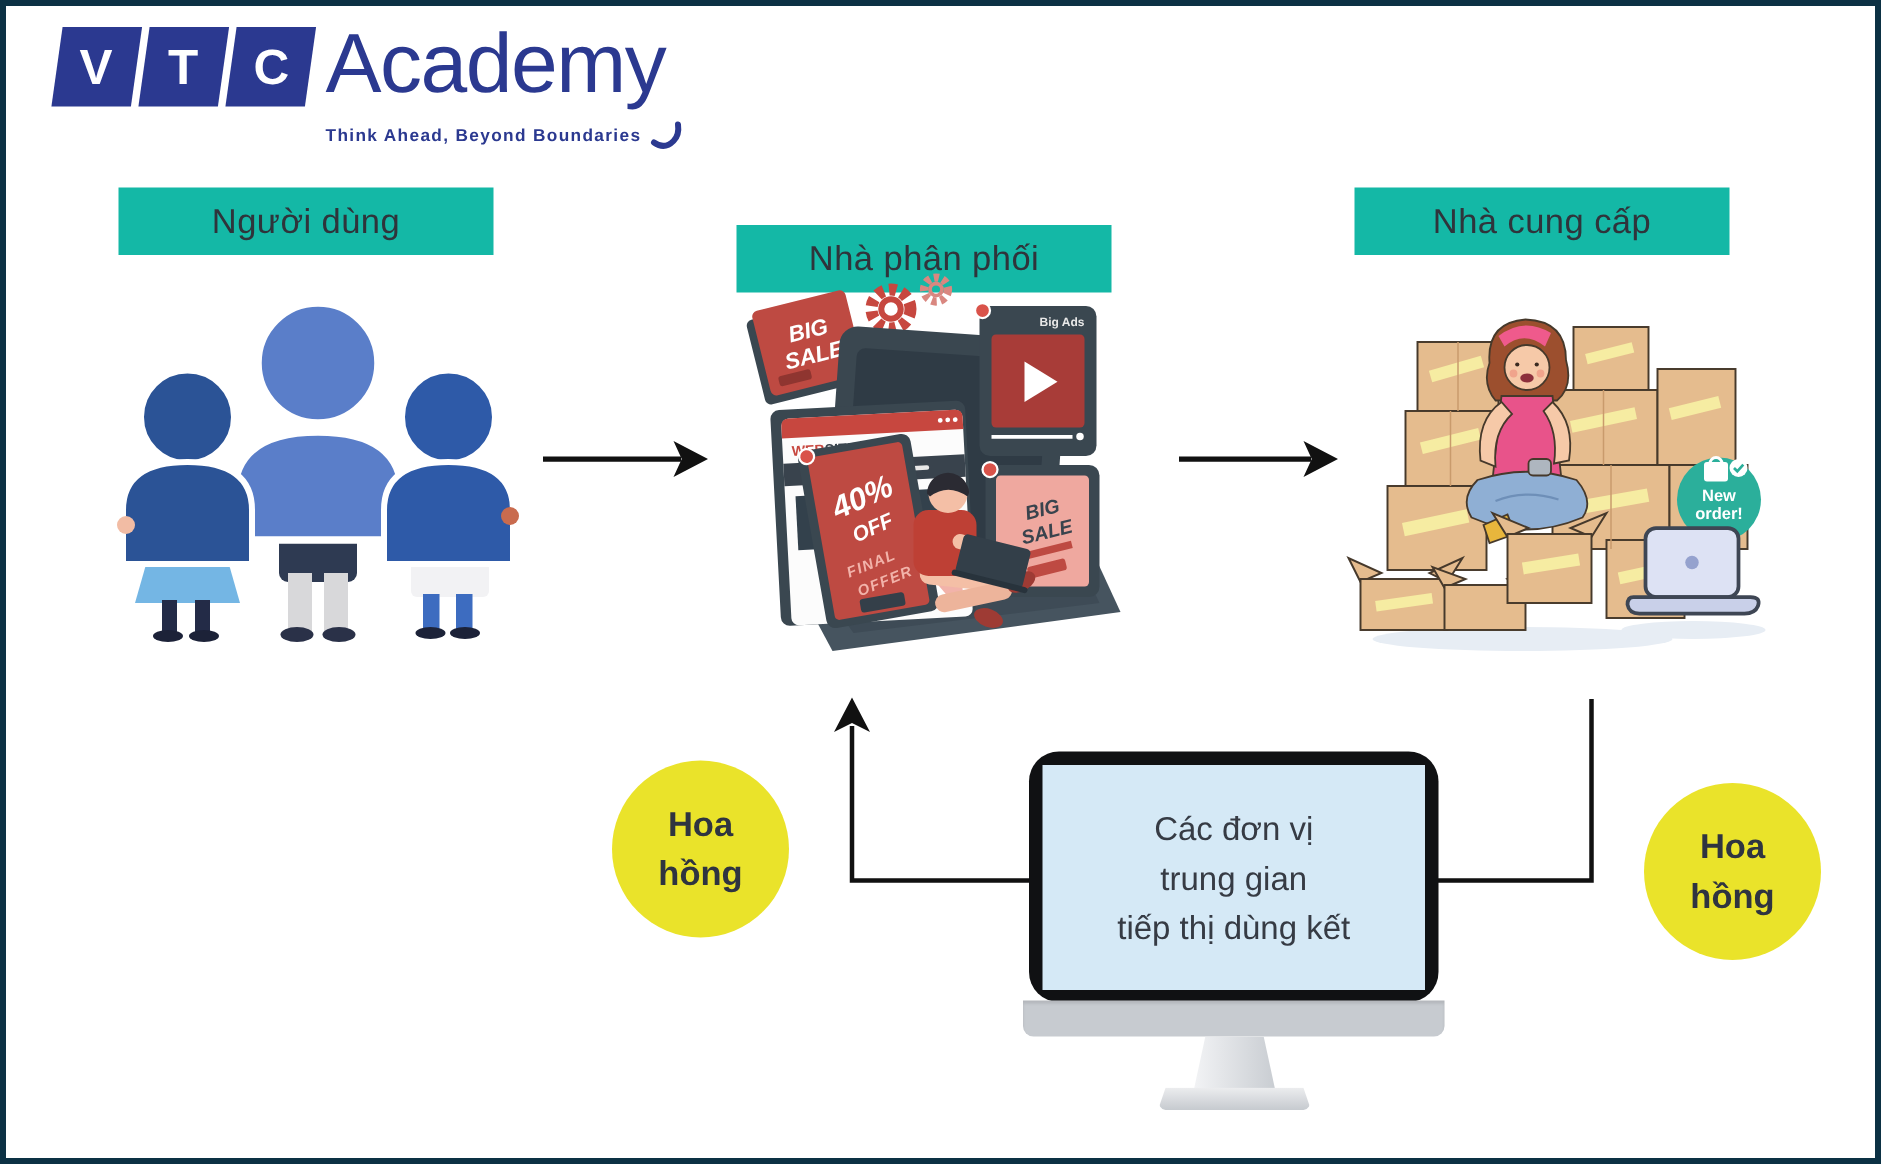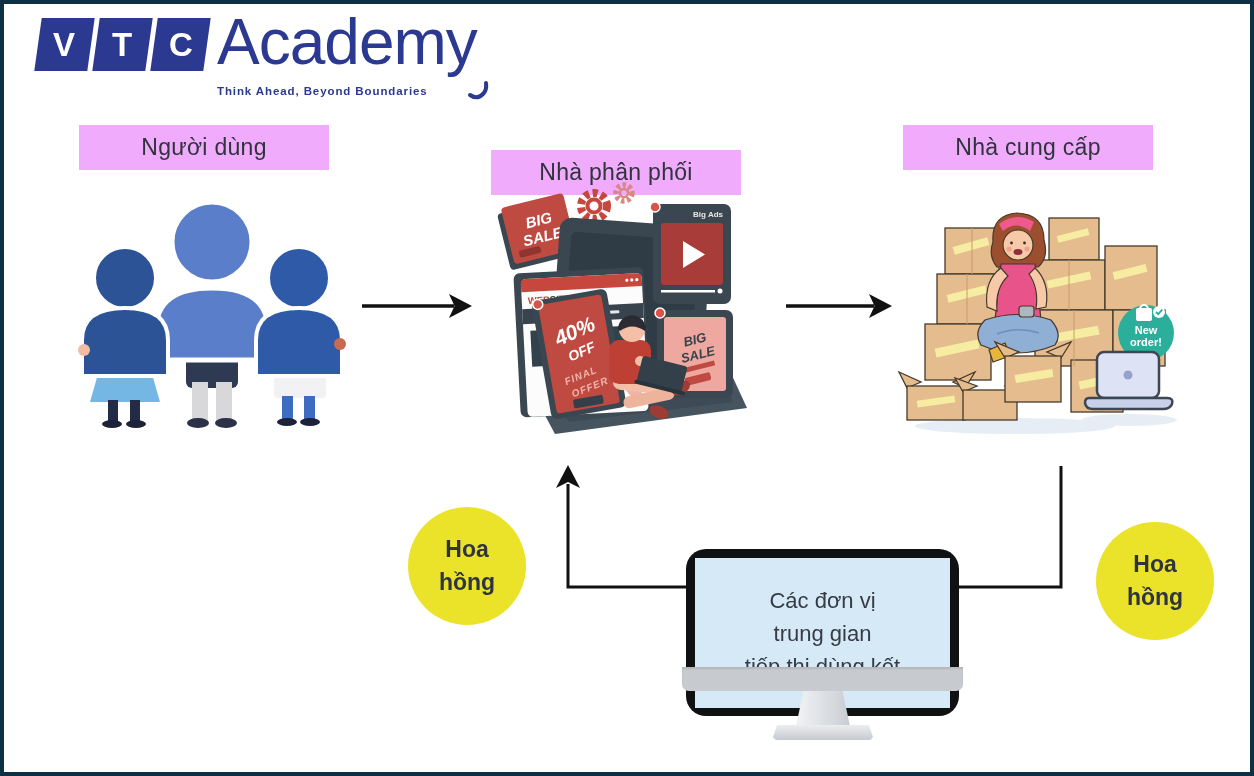--- a/index.html
+++ b/index.html
@@ -10,27 +10,27 @@
   }
   svg { overflow:visible; display:block; }
 
   
   .logo { position:absolute; left:34px; top:14px; display:flex; align-items:flex-start; }
   .logo-boxes { display:flex; gap:5px; transform:skewX(-8deg); }
   .logo-box { width:53px; height:53px; background:#2B3990; color:#fff; font-size:33px;
     font-weight:bold; display:flex; align-items:center; justify-content:center; }
   .logo-box span { transform:skewX(8deg); }
   .logo-text { margin-left:10px; position:relative; }
-  .logo-brand { color:#2B3990; font-size:64px; line-height:48px; font-weight:500; letter-spacing:-1px; }
+  .logo-brand { color:#2B3990; font-size:56px; line-height:48px; font-weight:500; letter-spacing:-1px; }
   .logo-tagline { color:#2B3990; font-size:11.5px; font-weight:bold; letter-spacing:0.9px;
     margin-top:19px; white-space:nowrap; }
   .logo-swoosh { position:absolute; right:-14px; bottom:-4px; }
 
   
-  .node-label { position:absolute; width:250px; height:45px; background:#f0abfc;
+  .node-label { position:absolute; width:250px; height:45px; background:#14b8a6;
     display:flex; align-items:center; justify-content:center;
     font-size:23px; font-weight:500; color:#2F343B; letter-spacing:0.3px; }
   .label-users { left:75px; top:121px; }
   .label-distributor { left:487px; top:121px;margin-top:25px; }
   .label-supplier { left:899px; top:121px; }
 
   
   .art { position:absolute; }
   .art-users { left:72px; top:188px; width:272px; height:237px; }
   .art-distributor { left:493px; top:178px; width:252px; height:268px; }
@@ -47,21 +47,21 @@
   .t-bubble { font:bold 11px "Liberation Sans",sans-serif; fill:#fff; text-anchor:middle; }
   .bx { fill:#E5BC8E; stroke:#46392B; stroke-width:1.3; }
   .tape { fill:#F6ECA2; }
   .crease { stroke:#C99B6C; stroke-width:1; }
 
   
   .connectors { position:absolute; left:0; top:0; }
 
   
   .monitor-bezel { position:absolute; left:682px; top:497px; width:273px; height:167px;
-    background:#101113; border-radius:20px;margin-top:48px; }
+    background:#101113; border-radius:20px; }
   .monitor-screen { position:absolute; left:9px; top:9px; right:9px; bottom:8px; background:#D5E9F6;
     display:flex; flex-direction:column; align-items:center; justify-content:center;
     font-size:22px; font-weight:500; color:#363B44; line-height:33px; text-align:center; }
   .monitor-chin { position:absolute; left:678px; top:663px; width:281px; height:24px;
     background:#C7CBD0; border-radius:0 0 7px 7px; box-shadow:inset 0 2px 2px rgba(0,0,0,0.10); }
   .monitor-neck { position:absolute; left:792px; top:687px; width:54px; height:35px;
     background:linear-gradient(90deg,#F2F3F5,#C9CDD2);
     clip-path:polygon(14% 0, 86% 0, 100% 100%, 0 100%); }
   .monitor-base { position:absolute; left:768px; top:721px; width:102px; height:15px;
     background:linear-gradient(#ECEDEF,#C6CACF); border-radius:8px/12px;

